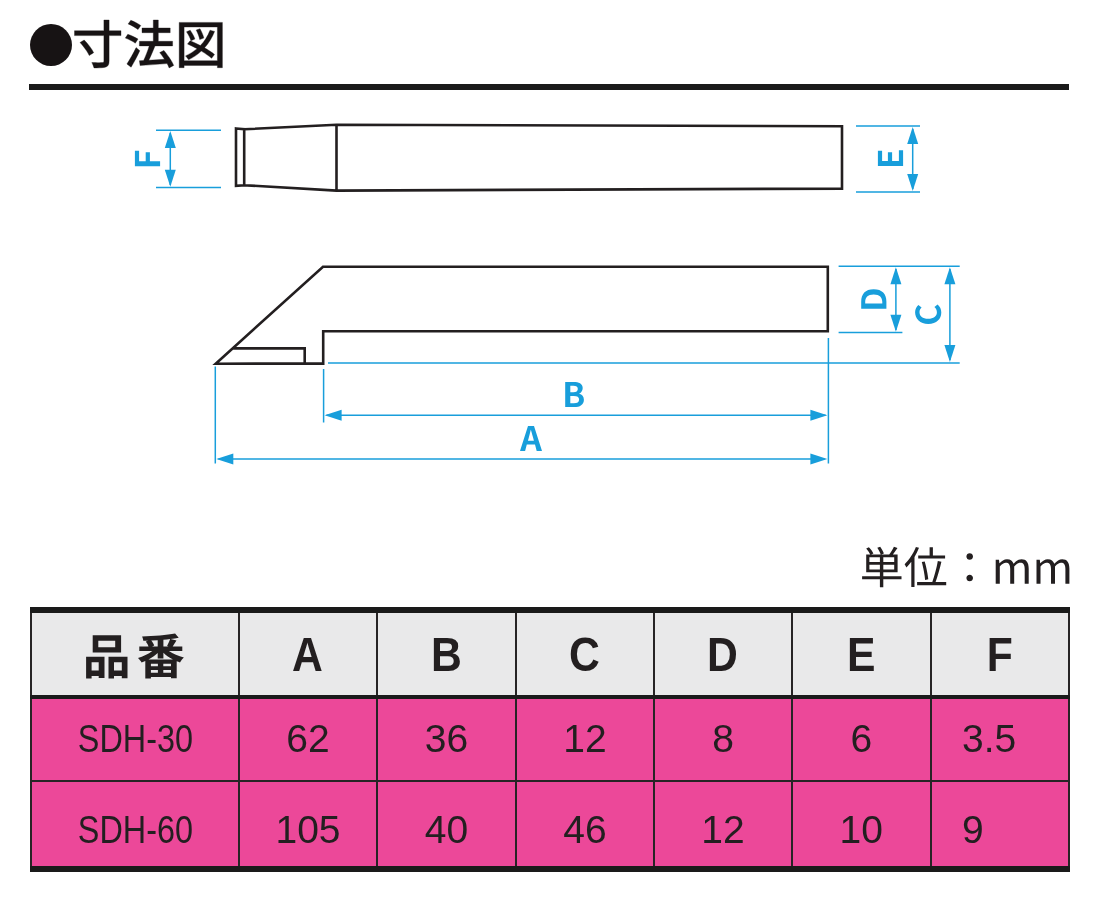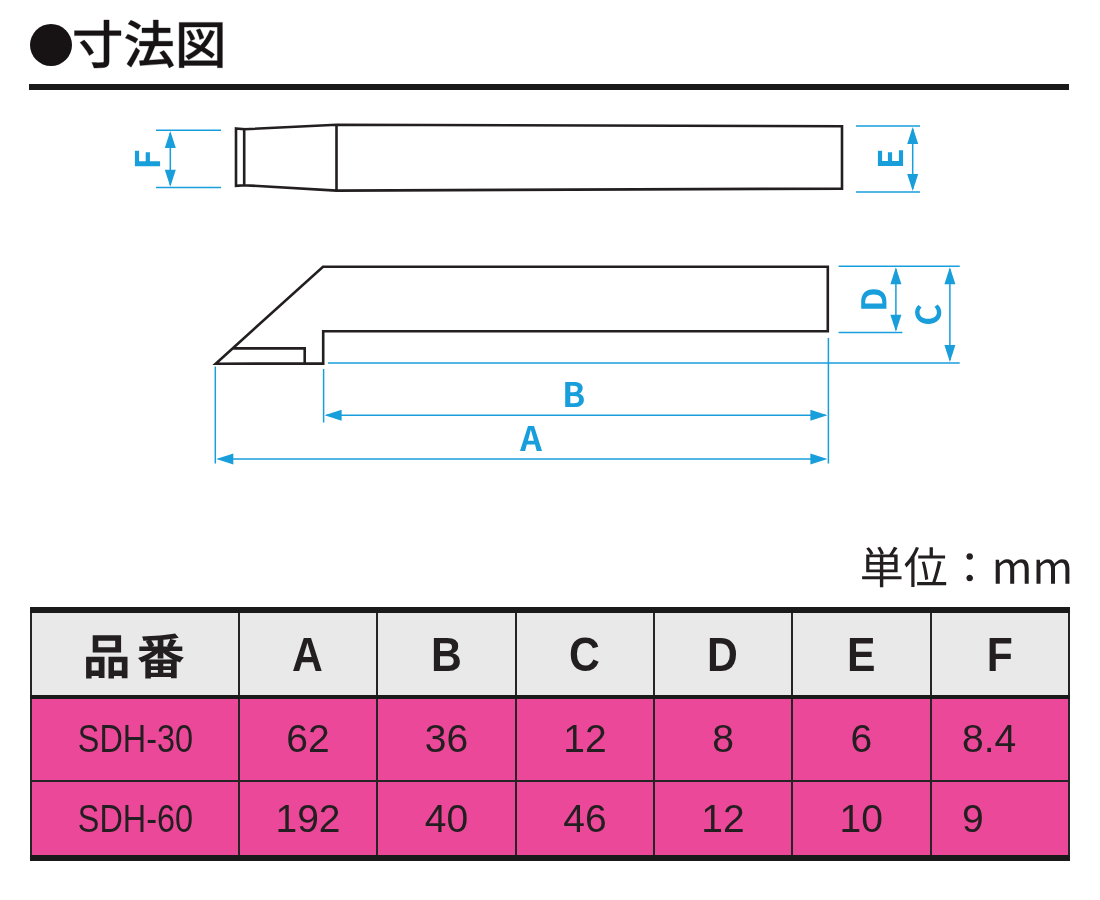--- a/index.html
+++ b/index.html
@@ -14,21 +14,21 @@
   .dim{fill:none;stroke:#189edb;stroke-width:1.5;}
   .dimf{fill:#189edb;stroke:none;}
   .unit-svg{position:absolute;left:850px;top:538px;width:230px;height:56px;}
   .unit-svg path{fill:#231f20;}
   .spec-table{position:absolute;left:30px;top:606.5px;width:1038px;border-collapse:collapse;table-layout:fixed;}
   .spec-table th,.spec-table td{border:2.4px solid #272425;text-align:center;vertical-align:middle;
        font-family:"Liberation Sans",sans-serif;color:#231f20;padding:0;}
   .spec-table thead th{background:#e9e9ea;font-size:48.5px;font-weight:bold;height:82px;
        border-top:6px solid #1a1a1a;border-bottom:4.8px solid #1a1a1a;}
   .spec-table td{font-size:39px;font-weight:normal;height:81px;background:#ec4899;margin-top:38px;}
-  .spec-table tr.r2 td{border-bottom:6px solid #1a1a1a;padding-top:1px;height:72.5px;}
+  .spec-table tr.r2 td{border-bottom:6px solid #1a1a1a;padding-top:12px;height:72.5px;}
   .spec-table tbody td.left{text-align:left;padding-left:30.5px;}
   .squeeze{display:inline-block;transform:scaleX(0.88);transform-origin:50% 50%;}
   .squeeze2{display:inline-block;transform:scaleX(0.83);transform-origin:50% 50%;}
   .hin-svg{width:104px;height:56px;vertical-align:middle;}
   .hin-svg path{fill:#231f20;}
   .sr{position:absolute;width:1px;height:1px;overflow:hidden;clip:rect(0 0 0 0);white-space:nowrap;}
 </style>
 </head>
 <body>
 
@@ -121,25 +121,25 @@
       </tr>
     </thead>
     <tbody>
       <tr>
         <td><span class="squeeze2">SDH-30</span></td>
         <td>62</td>
         <td>36</td>
         <td>12</td>
         <td>8</td>
         <td>6</td>
-        <td class="left">8.4</td>
+        <td class="left">3.5</td>
       </tr>
       <tr class="r2">
         <td><span class="squeeze2">SDH-60</span></td>
-        <td>192</td>
+        <td>105</td>
         <td>40</td>
         <td>46</td>
         <td>12</td>
         <td>10</td>
         <td class="left">9</td>
       </tr>
     </tbody>
   </table>
 
 </div>

